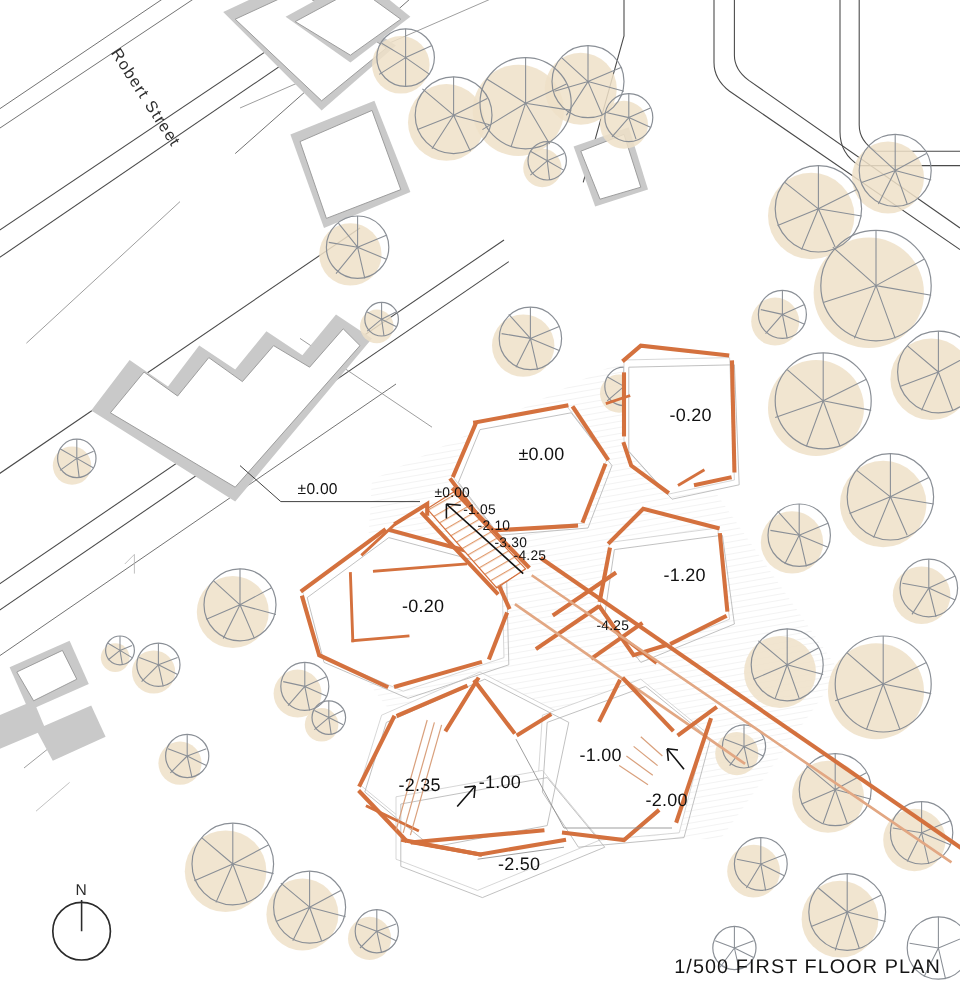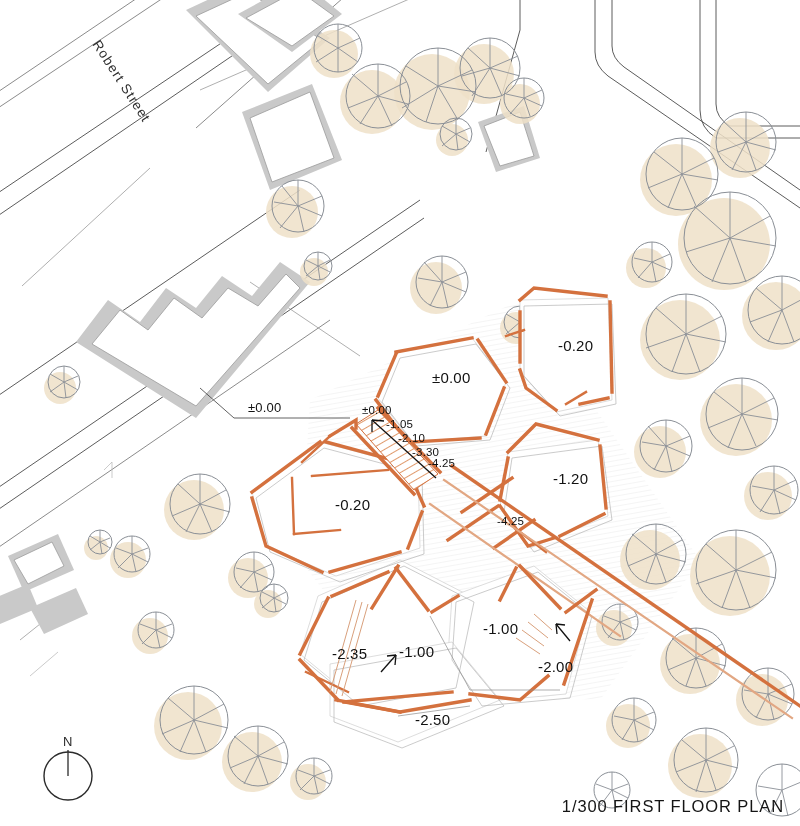--- a/index.html
+++ b/index.html
@@ -531,15 +531,15 @@
       <text class="lvl-label" x="553" y="484">-1.20</text>
       <text class="lvl-label small" x="497" y="525">-4.25</text>
       <text class="lvl-label" x="332" y="659">-2.35</text>
       <text class="lvl-label" x="399" y="657">-1.00</text>
       <text class="lvl-label" x="483" y="634">-1.00</text>
       <text class="lvl-label" x="538" y="672">-2.00</text>
       <text class="lvl-label" x="415" y="725">-2.50</text>
     </g>
   </svg>
 
-  <div class="sheet-title">1/300 FIRST FLOOR PLAN</div>
+  <div class="sheet-title">1/500 FIRST FLOOR PLAN</div>
 
 </div>
 
 </body></html>

